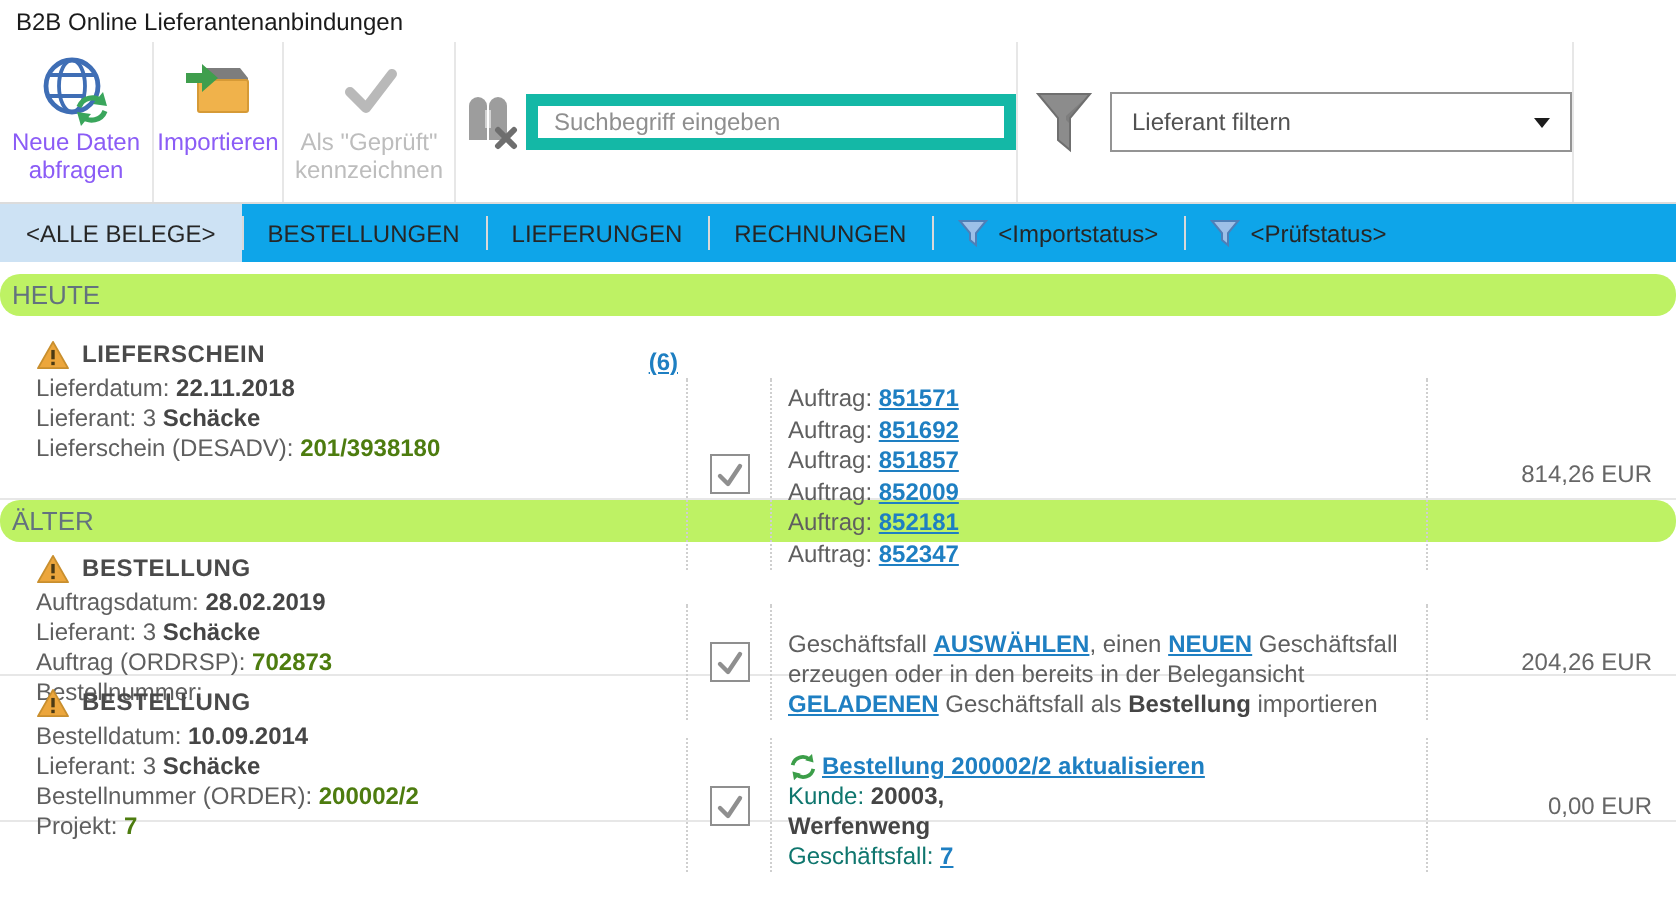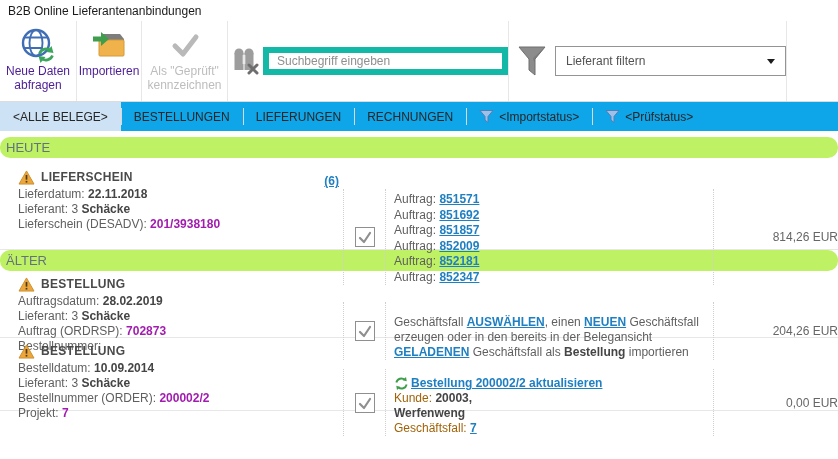--- a/index.html
+++ b/index.html
@@ -8,21 +8,21 @@
 
   
   .titlebar { height:21px; padding:4px 0 0 8px; font-size:12px; color:#1a1a1a; }
 
   
   .toolbar { display:flex; height:81px; border-bottom:1px solid #dcdcdc; background:#fff; }
   .tb-cell { border-right:1px solid #e7e7e7; display:flex; flex-direction:column;
              align-items:center; padding-top:5px; }
   .tb-btn  { cursor:default; }
   .tb-btn .ico { height:38px; display:flex; align-items:center; justify-content:center; }
-  .tb-btn .lbl { font-size:12px; line-height:14px; text-align:center; color:#4c1d95; }
+  .tb-btn .lbl { font-size:12px; line-height:14px; text-align:center; color:#8b5cf6; }
   .tb-btn.disabled .lbl { color:#bdbdbd; }
   .c1 { width:77px; } .c2 { width:65px; } .c3 { width:86px; }
   .c-search { width:281px; flex-direction:row; align-items:center; padding:0 0 0 4px; }
   .c-filter { width:278px; flex-direction:row; align-items:center; padding:0 0 0 8px; }
   .c-end { flex:1; border-right:none; }
   .search-input { width:250px; height:28px; margin-left:3px; border:6px solid #14b8a6;
     font-family:"Liberation Sans", sans-serif; font-size:12px; padding:0 8px; color:#333; }
   .search-input::placeholder { color:#8f8f8f; }
   .dropdown { width:240px; height:30px; margin-left:8px; border:1px solid #949494;
     display:flex; align-items:center; padding:0 10px; font-size:12px; color:#525252;
@@ -48,40 +48,40 @@
     border-bottom:1px solid #e7e7e7; background:#fff; }
   .itemrow .colcb, .itemrow .colmid, .itemrow .colamt { border-left:1px dotted #cfcfcf;margin-top:31px; }
   .r1 { height:92px; } .r2 { height:67px; } .r3 { height:73px; }
 
   .colinfo { position:relative; padding:12px 6px 0 18px; font-size:12px; line-height:15px; }
   .r2 .colinfo, .r3 .colinfo { padding-top:6px; }
   .headline { display:flex; align-items:center; gap:6px; margin-bottom:2px; }
   .doctype { font-weight:bold; color:#4a4a4a; letter-spacing:.3px; }
   .fline { color:#5f5f5f; }
   .fline b { color:#454545; }
-  .fline .blueval { color:#a21caf; font-weight:bold;margin-top:14px; }
+  .fline .blueval { color:#4d7c0f; font-weight:bold;margin-top:14px; }
   .countlink { position:absolute; right:4px; top:16px; font-size:12px; font-weight:bold;
     color:#1e7fc2; text-decoration:underline; cursor:pointer; }
 
   .colcb { display:flex; align-items:center; justify-content:center; }
   .checkbox { width:20px; height:20px; border:1px solid #8f8f8f; background:#fff;
     display:flex; align-items:center; justify-content:center; cursor:pointer; }
 
   .colmid { padding:3px 6px 0 8px; font-size:12px; line-height:15.5px; color:#5f5f5f; }
   .r2 .colmid { padding-top:13px; line-height:15px; }
   .r3 .colmid { padding-top:7px; line-height:15px; }
   .oline a, a.blk { color:#1e7fc2; font-weight:bold; text-decoration:underline; cursor:pointer; }
   .midtext b { color:#474747; }
   .updline { display:flex; align-items:center; gap:2px; }
   .updline a { color:#1e7fc2; font-weight:bold; text-decoration:underline; cursor:pointer; }
-  .colmid .flabel { color:#a16207; }
+  .colmid .flabel { color:#0f766e; }
   .colmid b { color:#454545; }
 
   .colamt { display:flex; align-items:center; justify-content:flex-end;
-    font-size:12px; color:#666; }
+    padding-right:12px; font-size:12px; color:#666; }
 
   svg { display:block; }
 </style>
 </head>
 <body>
 
 <div class="titlebar">B2B Online Lieferantenanbindungen</div>
 
 <div class="toolbar">
 

